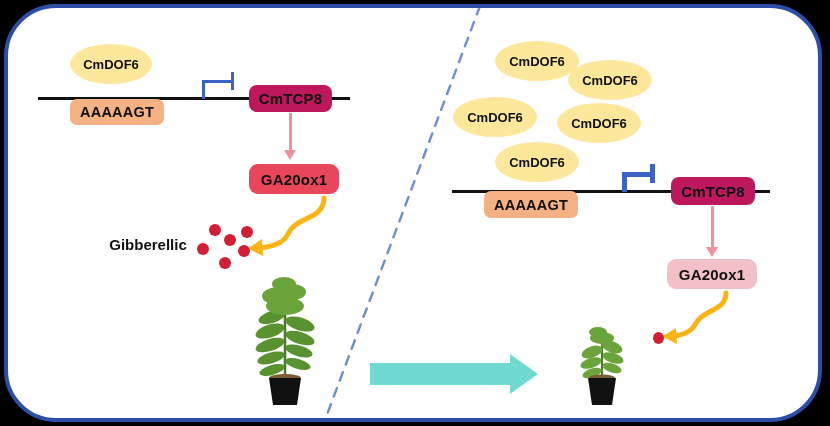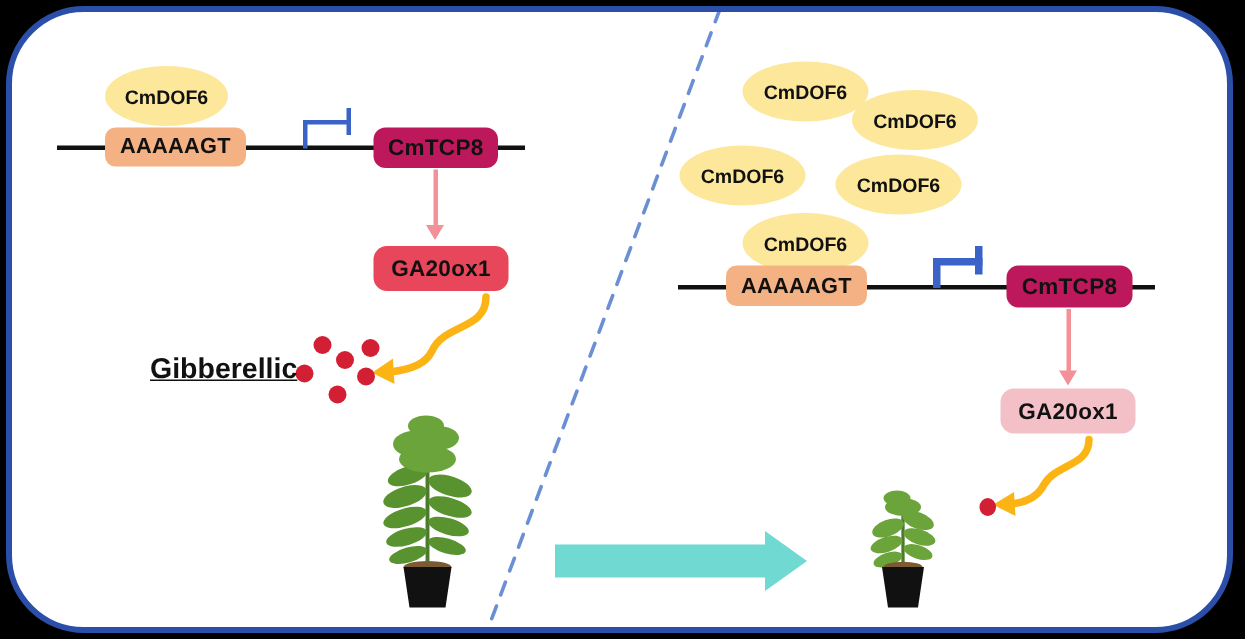--- a/index.html
+++ b/index.html
@@ -21,21 +21,21 @@
 
   
   .dna-line{height:3px;background:#111111;}
 
   
   .gbox{
     position:absolute;display:flex;align-items:center;justify-content:center;
     font-weight:bold;color:#111;letter-spacing:.2px;white-space:nowrap;
     box-sizing:border-box;
   }
-  .motif-box{background:#f4b183;border-radius:7px;font-size:14.5px;}
+  .motif-box{background:#f4b183;border-radius:7px;font-size:14.5px;margin-top:14px;}
   .tcp-box{background:#be185d;border-radius:8px;font-size:15px;}
   .ga-box-strong{background:#e8465a;border-radius:9px;font-size:15px;}
   .ga-box-weak{background:#f3c0c8;border-radius:9px;font-size:15px;}
 
   
   .dof{
     position:absolute;background:#fce79a;border-radius:50%;
     display:flex;align-items:center;justify-content:center;
     font-size:13px;font-weight:bold;color:#111;white-space:nowrap;
   }
@@ -121,21 +121,21 @@
       <path d="M 30 45 L 16 54.5 L 31 62 Z" fill="#fcb415"></path>
     </svg>
 
     <div class="dot" style="left:201px;top:216px;width:12px;height:12px;"></div>
     <div class="dot" style="left:216px;top:226px;width:12px;height:12px;"></div>
     <div class="dot" style="left:233px;top:218px;width:12px;height:12px;"></div>
     <div class="dot" style="left:189px;top:235px;width:12px;height:12px;"></div>
     <div class="dot" style="left:230px;top:237px;width:12px;height:12px;"></div>
     <div class="dot" style="left:211px;top:249px;width:12px;height:12px;"></div>
 
-    <div class="lbl" style="left:92px;top:228px;width:96px;font-size:19px;text-decoration:underline;">
+    <div class="lbl" style="left:92px;top:228px;width:96px;font-size:15px;">
       <div>Gibberellic</div>
     </div>
 
     <div class="plant" style="left:246px;top:262px;width:62px;height:136px;">
       <svg width="62" height="136" viewBox="0 0 62 136">
 
         <path d="M31 108 L31 14" stroke="#4a7a2a" stroke-width="2.6" fill="none"></path>
 
         <g fill="#59932f">
           <ellipse cx="18" cy="100" rx="13" ry="5" transform="rotate(-16 18 100)"></ellipse>

